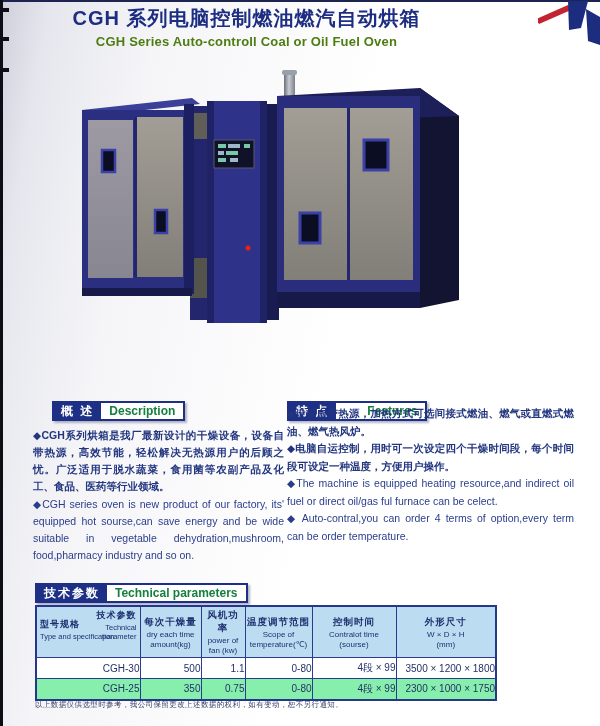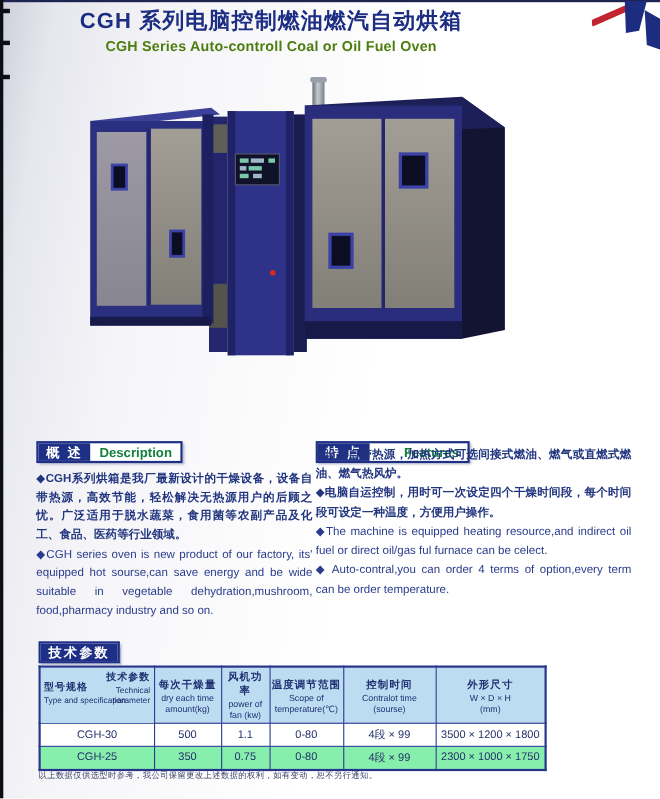--- a/index.html
+++ b/index.html
@@ -22,42 +22,42 @@
   .title-en { font-size:13px; font-weight:bold; color:#4d7c0f; margin-top:2px; letter-spacing:0.2px; }
 
   .photo { position:absolute; left:62px; top:58px; width:430px; height:312px; }
 
   .badge { position:absolute; display:flex; align-items:stretch; height:20px;
            border:2px solid #1e2f86; background:#fff; box-shadow:2px 2px 2px rgba(40,50,100,.35); }
   .badge .b-cn { background:#1e2f86; color:#fff; font-weight:bold; font-size:12px;
                  line-height:16px; padding:0 7px; letter-spacing:2px; white-space:nowrap; }
   .badge .b-en { color:#15803d; font-weight:bold; font-size:12px; line-height:16px;
                  padding:0 8px; white-space:nowrap; }
-  #desc-badge { left:33px; top:401px; }
+  #desc-badge { left:52px; top:401px; }
   #feat-badge { left:287px; top:401px;gap:23px; }
   #tech-badge { left:35px; top:583px; }
 
   .textcol p { text-align:justify; }
   #desc-text { position:absolute; left:33px; top:427px; width:251px; }
   #desc-text .cn { font-size:10.5px; line-height:17px; font-weight:bold; color:#22357f; }
   #desc-text .en { font-size:10.5px; line-height:17px; color:#2a3d8c; margin-top:1px; }
   #feat-text { position:absolute; left:287px; top:405px; width:287px; }
   #feat-text p { font-size:10.5px; line-height:17.5px; }
   #feat-text .cn { font-weight:bold; color:#22357f; }
   #feat-text .en { color:#2a3d8c; }
 
   table#tech-table { position:absolute; left:35px; top:605px; border-collapse:collapse;
                      border:2px solid #26368a; background:#fff; }
   #tech-table th, #tech-table td { border:1px solid #2b3b90; }
   #tech-table thead th { background:#bcdcf2; font-weight:normal; color:#1e3070;
                          padding:2px 1px; vertical-align:middle; }
   .cn-h { display:block; font-size:9.5px; font-weight:bold; letter-spacing:1px; }
   .en-h { display:block; font-size:8px; margin-top:1px; }
   .unit-h { display:block; font-size:8px; margin-top:1px; }
-  #tech-table td { font-size:10px; text-align:center; height:21px; color:#25306a; }
+  #tech-table td { font-size:10px; text-align:right; height:21px; color:#25306a; }
   #tech-table tr.alt td { background:#86efac; }
   th.corner { position:relative; width:104px; height:50px; background:#bcdcf2;
     background-image:linear-gradient(to bottom right,transparent 49.4%,#2b3b90 49.4%,#2b3b90 50.6%,transparent 50.6%); }
   .c-top { position:absolute; top:2px; right:3px; width:62px; text-align:right; }
   .c-top .cn-h { font-size:9px; }
   .c-top .en-h { font-size:7.5px; }
   .c-bot { position:absolute; bottom:16px; left:3px; width:92px; text-align:left; }
   .c-bot .cn-h { font-size:9px; }
   .c-bot .en-h { font-size:7.5px; }
 
@@ -167,20 +167,21 @@
 </div>
 <div class="textcol" id="feat-text">
   <p class="cn">◆设备自带热源，加热方式可选间接式燃油、燃气或直燃式燃油、燃气热风炉。</p>
   <p class="cn">◆电脑自运控制，用时可一次设定四个干燥时间段，每个时间段可设定一种温度，方便用户操作。</p>
   <p class="en">◆The machine is equipped heating resource,and indirect oil fuel or direct oil/gas ful furnace can be celect.</p>
   <p class="en">◆ Auto-contral,you can order 4 terms of option,every term can be order temperature.</p>
 </div>
 
 <div class="badge" id="tech-badge">
   <span class="b-cn">技术参数</span>
+  <span class="b-en">Technical parameters</span>
 </div>
 
 <table id="tech-table">
   <colgroup>
     <col style="width:104px">
       <col style="width:61px">
       <col style="width:44px">
     <col style="width:67px">
       <col style="width:84px">
       <col style="width:100px">

